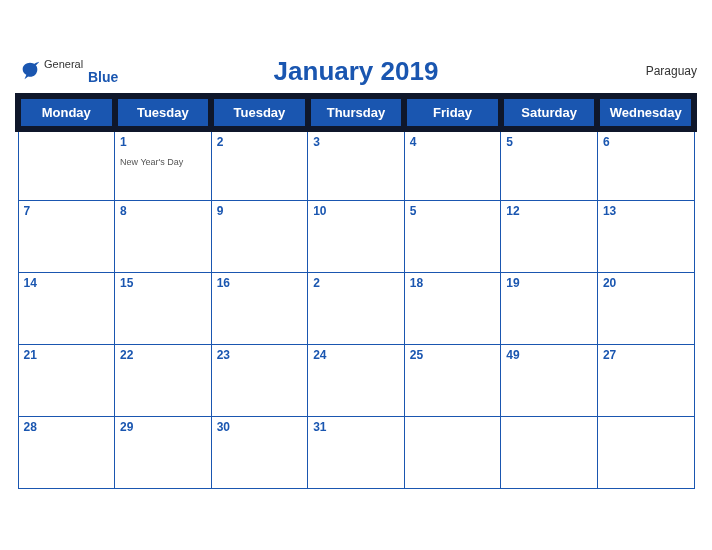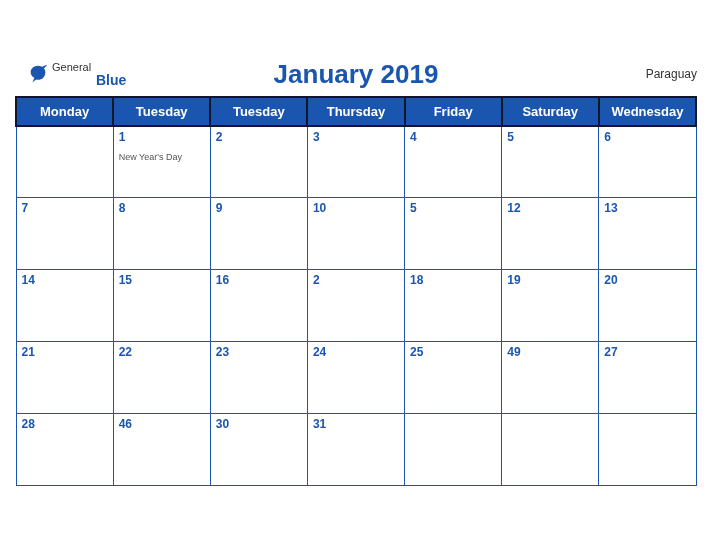--- a/index.html
+++ b/index.html
@@ -19,21 +19,21 @@
     }
     .calendar-header {
       display: flex;
       align-items: center;
       justify-content: center;
       position: relative;
       margin-bottom: 6px;
     }
     .logo {
       position: absolute;
-      left: 12px;
+      left: 4px;
       display: flex;
       flex-direction: column;
       align-items: flex-start;
     }
     .logo-text-general {
       font-size: 11px;
       color: #333;
       font-weight: normal;
       line-height: 1.1;
     }
@@ -61,21 +61,21 @@
       border-collapse: collapse;
       border: 1px solid #1a56b0;
     }
     .day-header {
       background-color: #1a56b0;
       color: #fff;
       text-align: center;
       font-size: 13px;
       font-weight: bold;
       padding: 6px 4px;
-      border: 2px solid #0f172a;
+      border: 6px solid #0f172a;
     }
     .day-cell {
       border: 1px solid #1a56b0;
       vertical-align: top;
       width: calc(100% / 7);
       height: 72px;
       padding: 3px 5px;
       background: #fff;
     }
     .day-cell.empty {
@@ -230,21 +230,21 @@
           </td>
           <td class="day-cell">
             <span class="day-number">27</span>
           </td>
         </tr>
         <tr>
           <td class="day-cell">
             <span class="day-number">28</span>
           </td>
           <td class="day-cell">
-            <span class="day-number">46</span>
+            <span class="day-number">29</span>
           </td>
           <td class="day-cell">
             <span class="day-number">30</span>
           </td>
           <td class="day-cell">
             <span class="day-number">31</span>
           </td>
           <td class="day-cell empty"></td>
           <td class="day-cell empty"></td>
           <td class="day-cell empty"></td>

